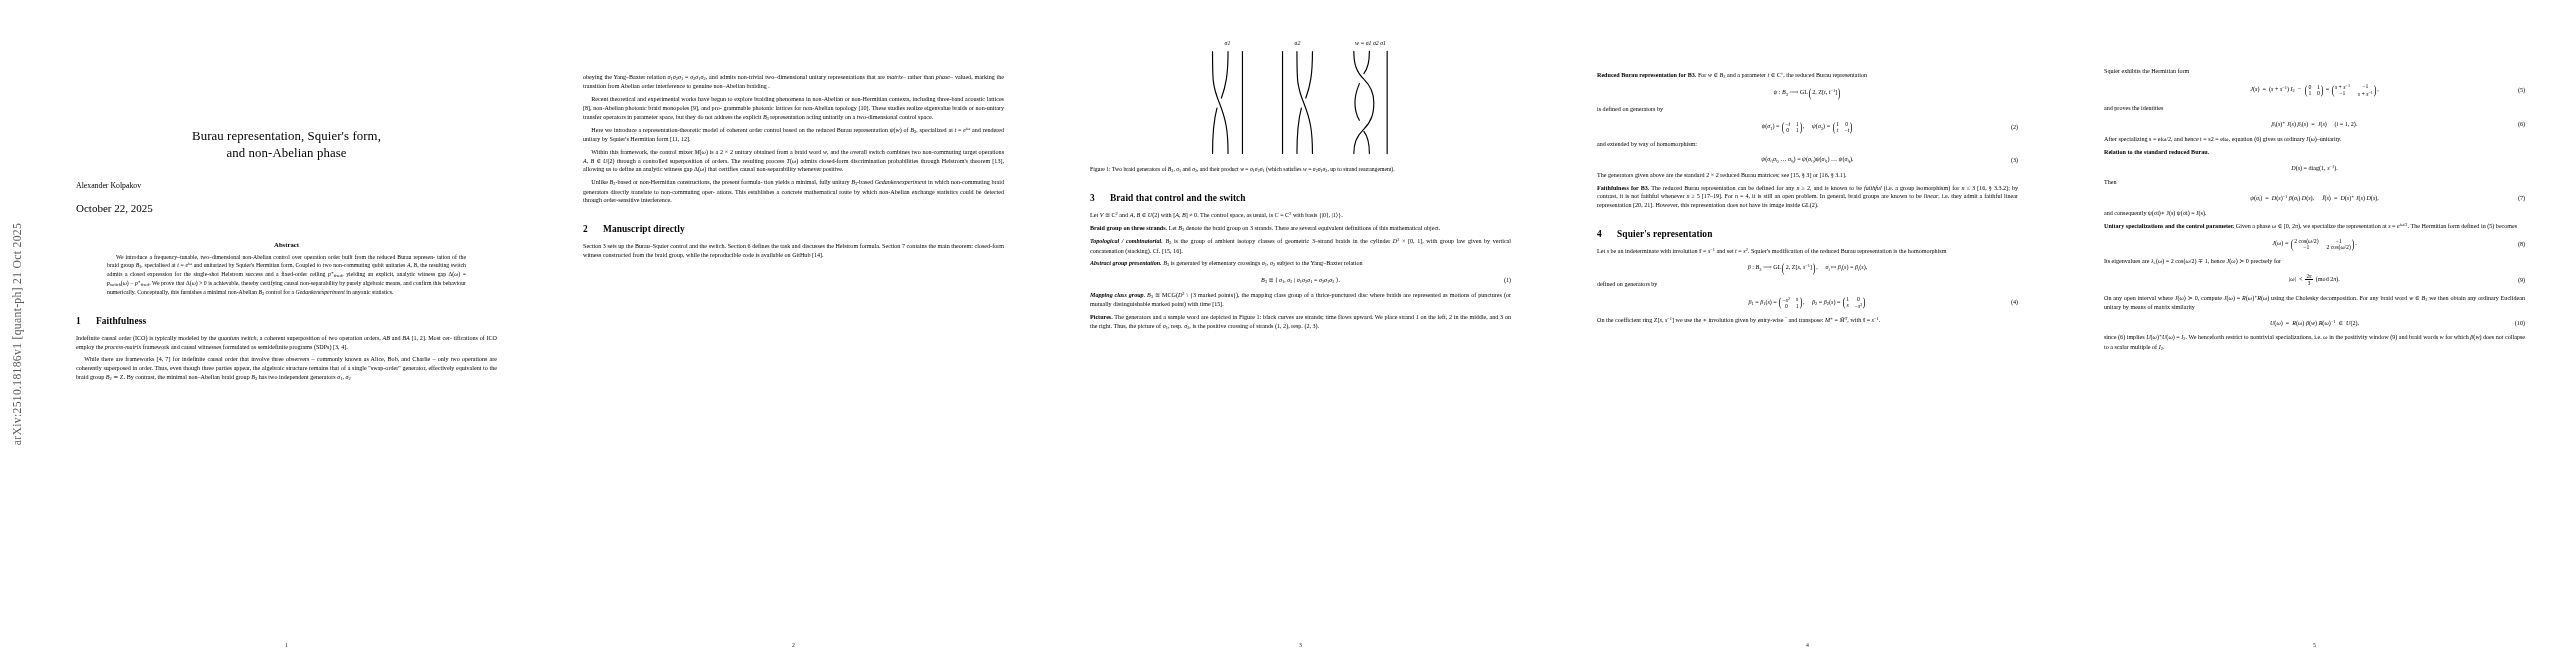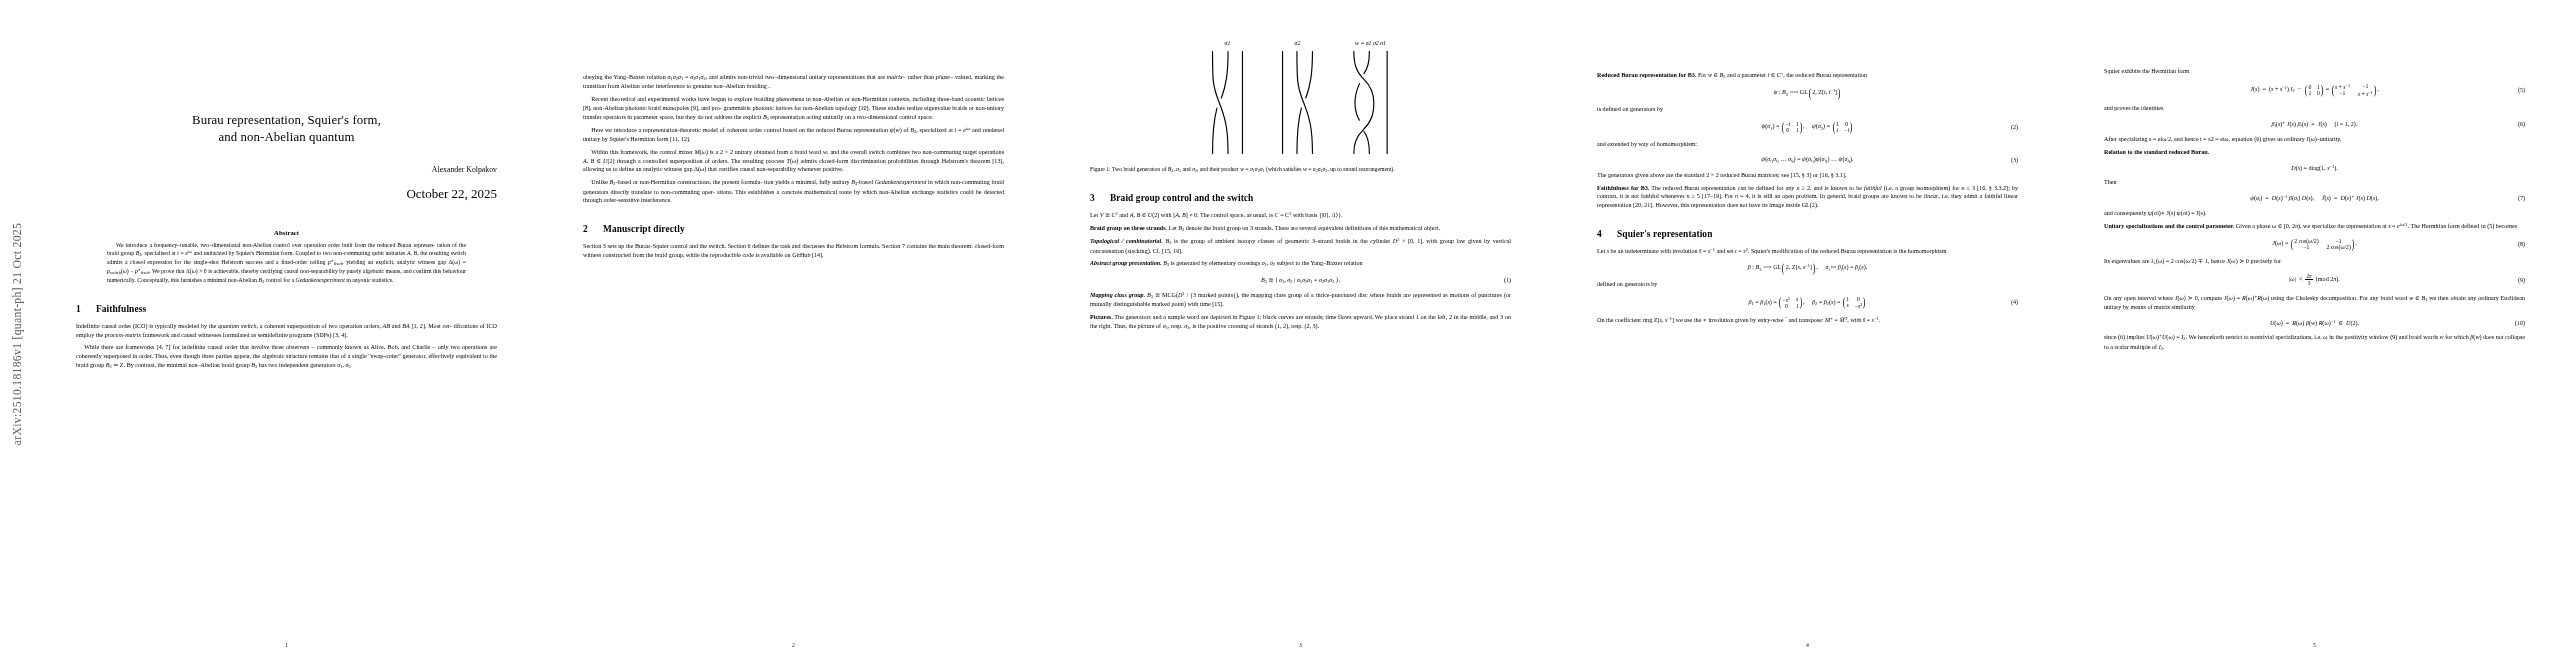--- a/index.html
+++ b/index.html
@@ -43,48 +43,48 @@
 
   .page {
     position: relative;
     width: 507px;
     height: 667px;
     flex: 0 0 507px;
     background: #ffffff;
     padding: 34px 43px 22px 43px;
     overflow: hidden;
   }
-  .page.first { padding-top: 34px; }
+  .page.first { padding-top: 50px; }
 
   .pg-num {
     position: absolute;
     bottom: 19px;
     left: 0; right: 0;
     text-align: center;
     font-size: 5.8px;
     color: #222;
   }
 
   
   .title {
     text-align: center;
     font-size: 12.8px;
     line-height: 1.32;
     margin: 78px 0 0 0;
     font-weight: normal;
     letter-spacing: 0.1px;
   }
   .author {
-    text-align: right;
+    text-align: left;
     font-size: 7.8px;
     margin: 19px 0 0 0;
   }
   .date {
-    text-align: right;
-    font-size: 13px;
+    text-align: left;
+    font-size: 11px;
     margin: 12.2px 0 0 0;
   }
   .abstract-wrap {
     margin: 27px 31px 0 31px;
   }
   .abstract-head {
     text-align: center;
     font-weight: bold;
     font-size: 6.7px;
     margin-bottom: 5px;
@@ -184,21 +184,21 @@
 
 <div id="viewer">
 
   <div class="stamp-col">
     <div class="arxiv-stamp">arXiv:2510.18186v1  [quant-ph]  21 Oct 2025</div>
   </div>
 
   <div class="page first">
     <h1 class="title">
       <span>Burau representation, Squier's form,</span><br>
-      <span>and non-Abelian quantum</span>
+      <span>and non-Abelian phase</span>
     </h1>
     <div class="author">Alexander Kolpakov</div>
     <div class="date">October 22, 2025</div>
 
     <div class="abstract-wrap">
       <div class="abstract-head">Abstract</div>
       <div class="abstract-body">
         We introduce a frequency–tunable, two–dimensional non-Abelian
         control over operation order built from the reduced Burau represen-
         tation of the braid group <span class="mi">B</span><sub>3</sub>, specialised at <span class="mi">t</span> = <span class="mi">e</span><sup><span class="mi">iω</span></sup> and unitarized
@@ -328,21 +328,21 @@
         </div>
 
       </div>
       <div class="figcap">
         Figure 1: Two braid generators of <span class="mi">B</span><sub>3</sub>, <span class="mi">σ</span><sub>1</sub> and <span class="mi">σ</span><sub>2</sub>, and their product <span class="mi">w</span> = <span class="mi">σ</span><sub>1</sub><span class="mi">σ</span><sub>2</sub><span class="mi">σ</span><sub>1</sub>
         (which satisfies <span class="mi">w</span> = <span class="mi">σ</span><sub>2</sub><span class="mi">σ</span><sub>1</sub><span class="mi">σ</span><sub>2</sub>, up to strand rearrangement).
       </div>
     </div>
 
     <h2 class="sec">
-      <span class="secnum">3</span><span>Braid group control and the switch</span>
+      <span class="secnum">3</span><span>Braid that control and the switch</span>
     </h2>
     <p class="body noind">
       Let <span class="mi">V</span> ≅ C<sup>2</sup> and <span class="mi">A</span>, <span class="mi">B</span> ∈ <span class="mi">U</span>(2) with [<span class="mi">A</span>, <span class="mi">B</span>] ≠ 0. The control space, as usual, is
       <span class="mi">C</span> = C<sup>2</sup> with basis {|0⟩, |1⟩}.
     </p>
 
     <p class="body noind">
       <span class="runhead">Braid group on three strands.</span>
       Let <span class="mi">B</span><sub>3</sub> denote the braid group on 3
       strands. There are several equivalent definitions of this mathematical object.

